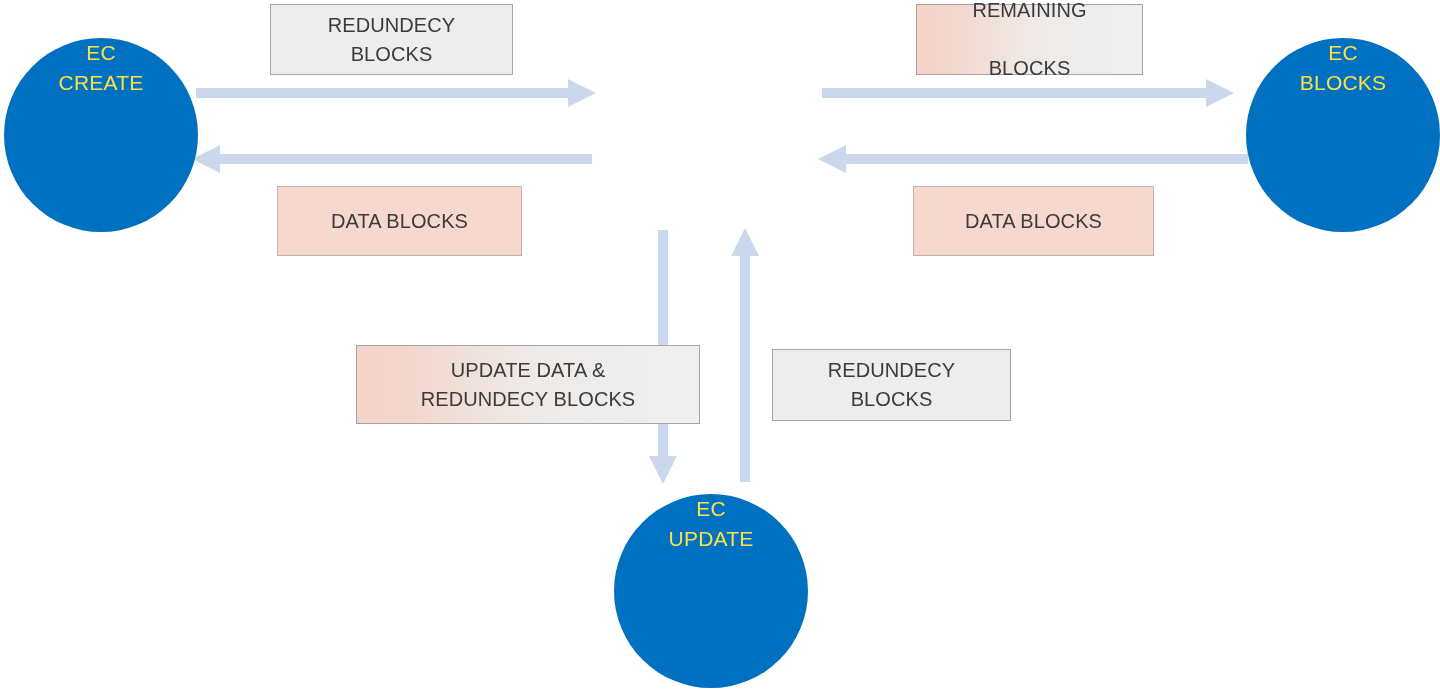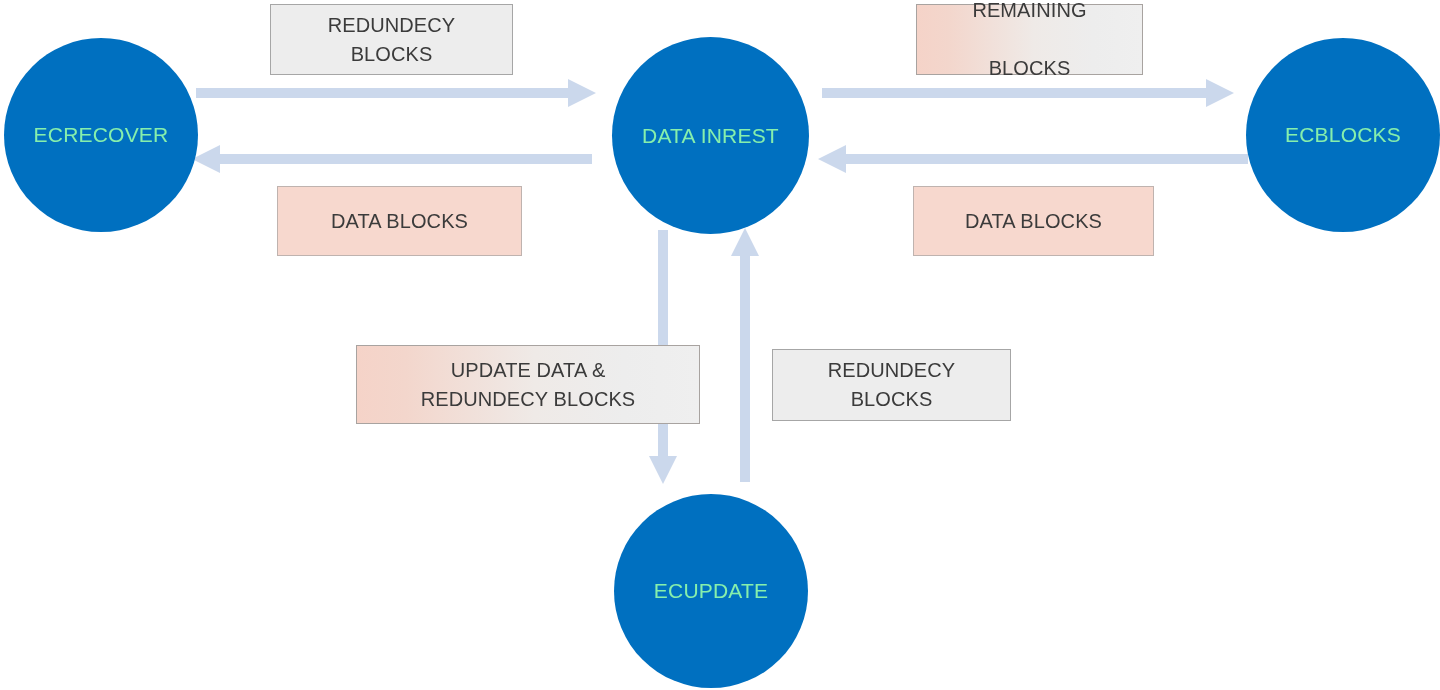--- a/index.html
+++ b/index.html
@@ -15,25 +15,24 @@
     position: relative;
     width: 1440px;
     height: 690px;
     background: #ffffff;
     overflow: hidden;
   }
   .node {
     position: absolute;
     border-radius: 50%;
     background: #0070C0;
-    color: #86efac;
+    color: #fde047;
     display: flex;
-    flex-direction: row;
+    flex-direction: column;
     align-items: center;
-    justify-content: center;
     text-align: center;
     font-size: 21px;
     line-height: 1.42;
     letter-spacing: 0.2px;
     box-sizing: border-box;
   }
   .node .line { display: block; white-space: nowrap; }
 
   .label-box {
     position: absolute;
@@ -92,27 +91,23 @@
   </div>
 
   <div class="arrow" style="left:731px; top:228px; width:28px; height:254px;">
     <svg width="28" height="254" viewBox="0 0 28 254">
       <polygon points="14,0 28,28 19,28 19,254 9,254 9,28 0,28" fill="#CBD8EC"></polygon>
     </svg>
   </div>
 
   <div class="node" style="left:4px; top:38px; width:194px; height:194px;">
     <span class="line">EC</span>
-    <span class="line">RECOVER</span>
+    <span class="line">CREATE</span>
   </div>
 
-  <div class="node" style="left:612px; top:37px; width:197px; height:197px;">
-    <span class="line">DATA IN</span>
-    <span class="line">REST</span>
-  </div>
 
   <div class="node" style="left:1246px; top:38px; width:194px; height:194px;">
     <span class="line">EC</span>
     <span class="line">BLOCKS</span>
   </div>
 
   <div class="node" style="left:614px; top:494px; width:194px; height:194px;">
     <span class="line">EC</span>
     <span class="line">UPDATE</span>
   </div>

